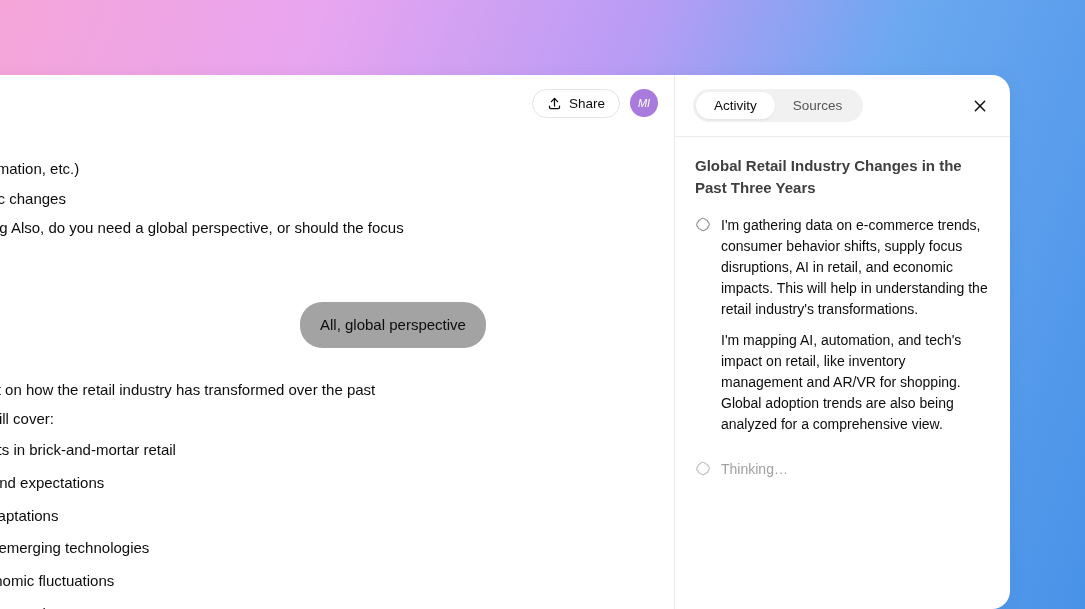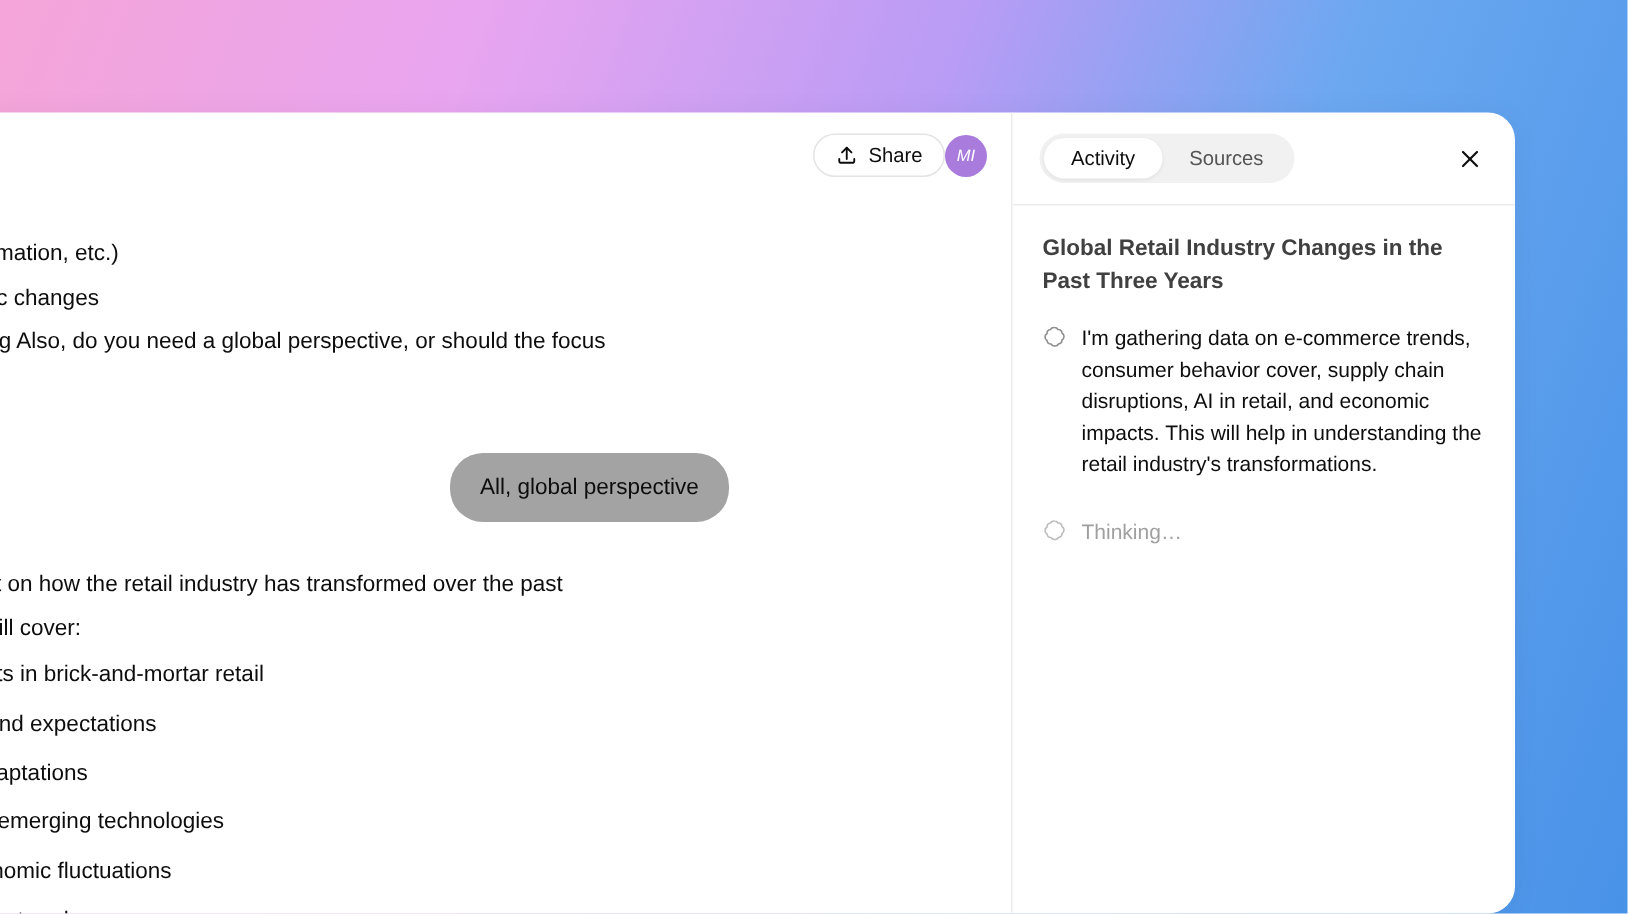--- a/index.html
+++ b/index.html
@@ -27,21 +27,21 @@
   border-right: 1px solid #ececec;
   position: relative;
   padding: 50px 20px 20px 20px;
   overflow: hidden;
 }
 .topbar {
   position: absolute;
   top: 14px;
   right: 16px;
   display: flex;
-  align-items: center;
+  gap: 10px;
 }
 .share-btn {
   display: flex;
   align-items: center;
   gap: 7px;
   padding: 6px 14px;
   border: 1px solid #e4e4e4;
   border-radius: 20px;
   background: #fff;
   font-size: 13.5px;
@@ -222,21 +222,22 @@
     <div class="sidebar-body">
       <div class="sidebar-title">Global Retail Industry Changes in the Past Three Years</div>
 
       <div class="activity-item">
         <span class="activity-icon">
           <svg width="16" height="16" viewBox="0 0 24 24" fill="none" stroke="#8e8e8e" stroke-width="1.6">
               <path d="M12 2a4 4 0 0 1 3.5 2 4 4 0 0 1 4 3.5 4 4 0 0 1 2 3.5 4 4 0 0 1-2 3.5 4 4 0 0 1-3.5 4 4 4 0 0 1-4 2 4 4 0 0 1-3.5-2 4 4 0 0 1-4-3.5 4 4 0 0 1-2-3.5 4 4 0 0 1 2-3.5 4 4 0 0 1 3.5-4A4 4 0 0 1 12 2z"></path>
             </svg>
         </span>
         <div class="activity-text">
-          <p>I'm gathering data on e-commerce trends, consumer behavior cover, supply chain disruptions, AI in retail, and economic impacts. This will help in understanding the retail industry's transformations.</p>
+          <p>I'm gathering data on e-commerce trends, consumer behavior shifts, supply focus disruptions, AI in retail, and economic impacts. This will help in understanding the retail industry's transformations.</p>
+          <p>I'm mapping AI, automation, and tech's impact on retail, like inventory management and AR/VR for shopping. Global adoption trends are also being analyzed for a comprehensive view.</p>
         </div>
       </div>
 
 
       <div class="activity-item">
         <span class="activity-icon">
           <svg width="16" height="16" viewBox="0 0 24 24" fill="none" stroke="#bcbcbc" stroke-width="1.6">
               <path d="M12 2a4 4 0 0 1 3.5 2 4 4 0 0 1 4 3.5 4 4 0 0 1 2 3.5 4 4 0 0 1-2 3.5 4 4 0 0 1-3.5 4 4 4 0 0 1-4 2 4 4 0 0 1-3.5-2 4 4 0 0 1-4-3.5 4 4 0 0 1-2-3.5 4 4 0 0 1 2-3.5 4 4 0 0 1 3.5-4A4 4 0 0 1 12 2z"></path>
             </svg>
         </span>

